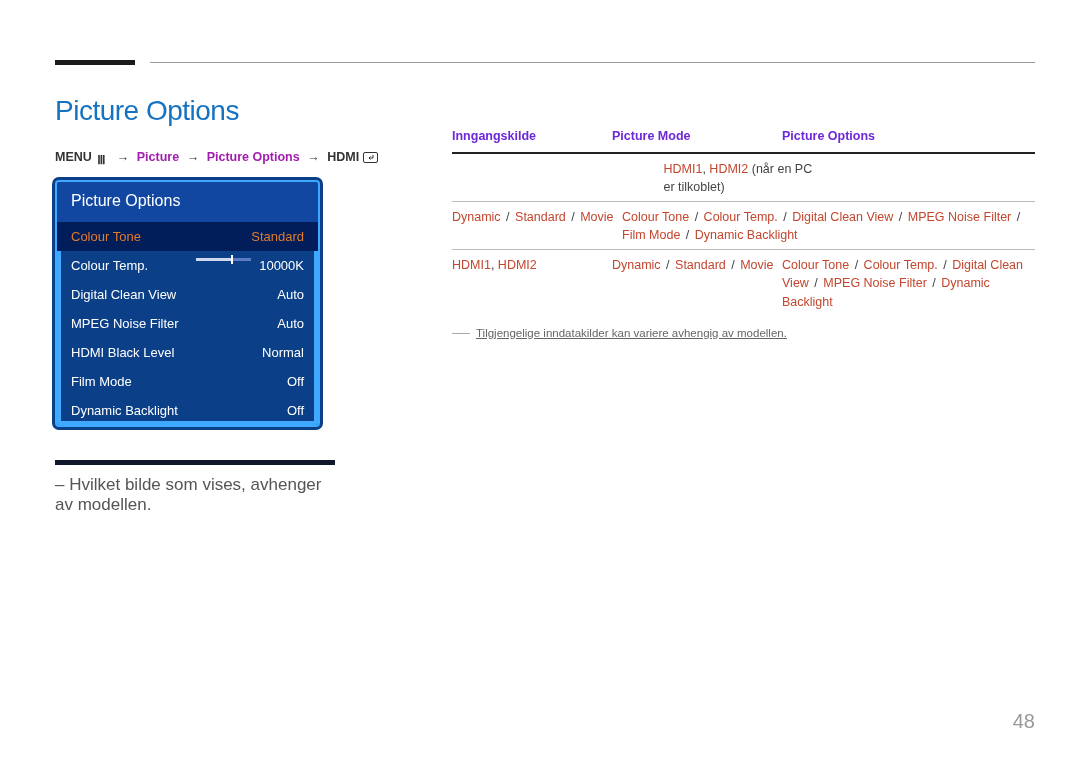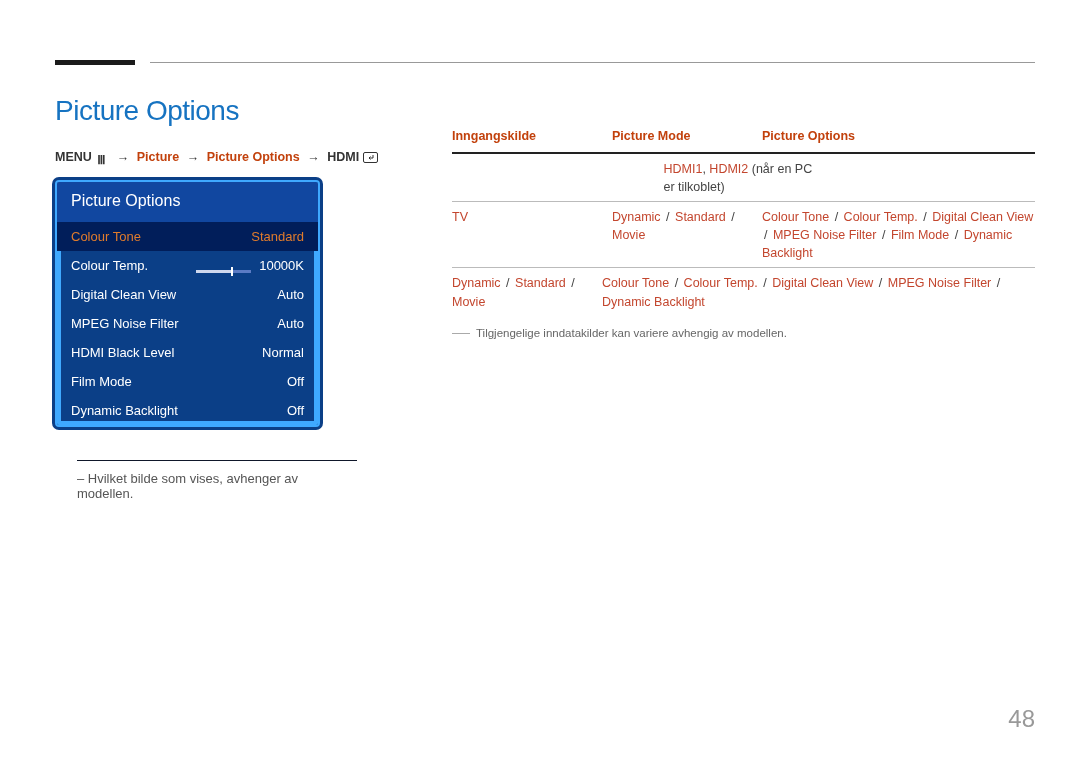--- a/index.html
+++ b/index.html
@@ -48,21 +48,21 @@
     width: 12px; height: 10px;
     position: relative;
     vertical-align: middle;
     margin-left: 2px;
   }
   .breadcrumb .menu-icon::before {
     content: "Ⅲ";
     font-size: 12px;
   }
   .breadcrumb .enter-icon svg { vertical-align: middle; }
-  .breadcrumb .red { color: #c2410c; margin-top: 36px; }
+  .breadcrumb .red { color: #a21caf; margin-top: 36px; }
   .breadcrumb .arrow { margin: 0 4px; }
   
   .osd {
     position: absolute;
     top: 180px;
     left: 55px;
     width: 265px;
     background: #0b3f87;
     border-radius: 4px;
     box-shadow: 0 0 0 3px #0b3f87, 0 0 0 4px #3fa9ff inset;
@@ -85,44 +85,43 @@
     color: #fff;
   }
   .osd-row.selected {
     background: #011e5a;
   }
   .osd-row.selected .label { color: #e07b2c; }
   .osd-row.selected .value { color: #e07b2c; }
   .osd-row .label { color: #fff; }
   .osd-row .value { text-align: right; color: #fff; }
   .slider {
-    display: flex; align-items: flex-end; gap: 8px;
+    display: flex; align-items: flex-start; gap: 8px;
   }
   .slider-track {
     width: 55px; height: 3px; background: #5b7bc4; position: relative;
   }
   .slider-track::before {
     content: "";
     position: absolute; left: 0; top: 0; bottom: 0; width: 65%;
     background: #cfd8ee;
   }
   .slider-knob {
     position: absolute; top: -3px; left: 63%;
     width: 2px; height: 9px; background: #fff;
   }
   .osd-footnote {
     position: absolute;
     top: 460px;
     left: 55px;
     width: 280px;
-    border-top: 1px solid #0f172a;
+    border-top: 5px solid #0f172a;
     padding-top: 10px;
-    font-size: 13px;
+    font-size: 17px;
     color: #555;
-    margin-left: 22px;
   }
   
   .rightcol {
     position: absolute;
     top: 105px;
     left: 452px;
     right: 45px;
     font-size: 13px;
     color: #333;
     line-height: 1.5;
@@ -130,47 +129,48 @@
   .instr-line svg { vertical-align: middle; }
   .instr-line .tri { display:inline-block; font-size:10px; vertical-align:1px; }
   .table {
     margin-top: 22px;
     width: 100%;
     font-size: 12.5px;
   }
   .table-head {
     display: flex;
     font-weight: 600;
-    color: #c2410c;
+    color: #6d28d9;
     padding-bottom: 6px;
   }
   .table-head > div { }
   .c1 { width: 160px; flex: none; }
-  .c2 { width: 150px; flex: none; }
+  .c2 { width: 170px; flex: none; }
   .c3 { flex: 1; }
   .thick-rule { border-top: 2px solid #222; margin-bottom: 6px; }
   .thin-rule { border-top: 1px solid #bbb; margin: 5px 0 6px; }
   .table-row { display: flex; color: #444; line-height: 1.45; justify-content: center; }
   .red { color: #c3462e; }
   .sep { color: #444; margin: 0 2px; }
   .table-footnote {
     margin-top: 14px;
     font-size: 11.5px;
     color: #666;
     display: flex;
     gap: 6px;
+    text-decoration: underline;
   }
   .fn-dash {
     width: 18px; border-top: 1px solid #aaa; margin-top: 8px; flex: none;
   }
   .page-num {
     position: absolute;
     bottom: 30px;
     right: 45px;
-    font-size: 24px;
+    font-size: 20px;
     color: #999;
     font-weight: 300;
   }
 </style>
 </head>
 <body>
 
 <div class="topbar"></div>
 <div class="topline"></div>
 
@@ -244,26 +244,26 @@
       <div class="c2">Picture Mode</div>
       <div class="c3">Picture Options</div>
     </div>
     <div class="thick-rule"></div>
     <div id="table-body">
         <div class="table-row">
           <div class="c1"><span class="red">HDMI1</span><span>, </span><span class="red">HDMI2</span><span> (når en PC er tilkoblet)</span></div>
         </div>
         <div class="thin-rule"></div>
         <div class="table-row">
-          <div class="c1"><span class="red">TV</span></div>
           <div class="c2"><span class="red">Dynamic</span><span class="sep"> / </span><span class="red">Standard</span><span class="sep"> / </span><span class="red">Movie</span></div>
           <div class="c3"><span class="red">Colour Tone</span><span class="sep"> / </span><span class="red">Colour Temp.</span><span class="sep"> / </span><span class="red">Digital Clean View</span><span class="sep"> / </span><span class="red">MPEG Noise Filter</span><span class="sep"> / </span><span class="red">Film Mode</span><span class="sep"> / </span><span class="red">Dynamic Backlight</span></div>
         </div>
         <div class="thin-rule"></div>
         <div class="table-row">
+          <div class="c1"><span class="red">HDMI1</span><span>, </span><span class="red">HDMI2</span></div>
           <div class="c2"><span class="red">Dynamic</span><span class="sep"> / </span><span class="red">Standard</span><span class="sep"> / </span><span class="red">Movie</span></div>
           <div class="c3"><span class="red">Colour Tone</span><span class="sep"> / </span><span class="red">Colour Temp.</span><span class="sep"> / </span><span class="red">Digital Clean View</span><span class="sep"> / </span><span class="red">MPEG Noise Filter</span><span class="sep"> / </span><span class="red">Dynamic Backlight</span></div>
         </div>
       </div>
     <div class="table-footnote">
       <span class="fn-dash"></span>
       <span>Tilgjengelige inndatakilder kan variere avhengig av modellen.</span>
     </div>
   </div>
 </div>

